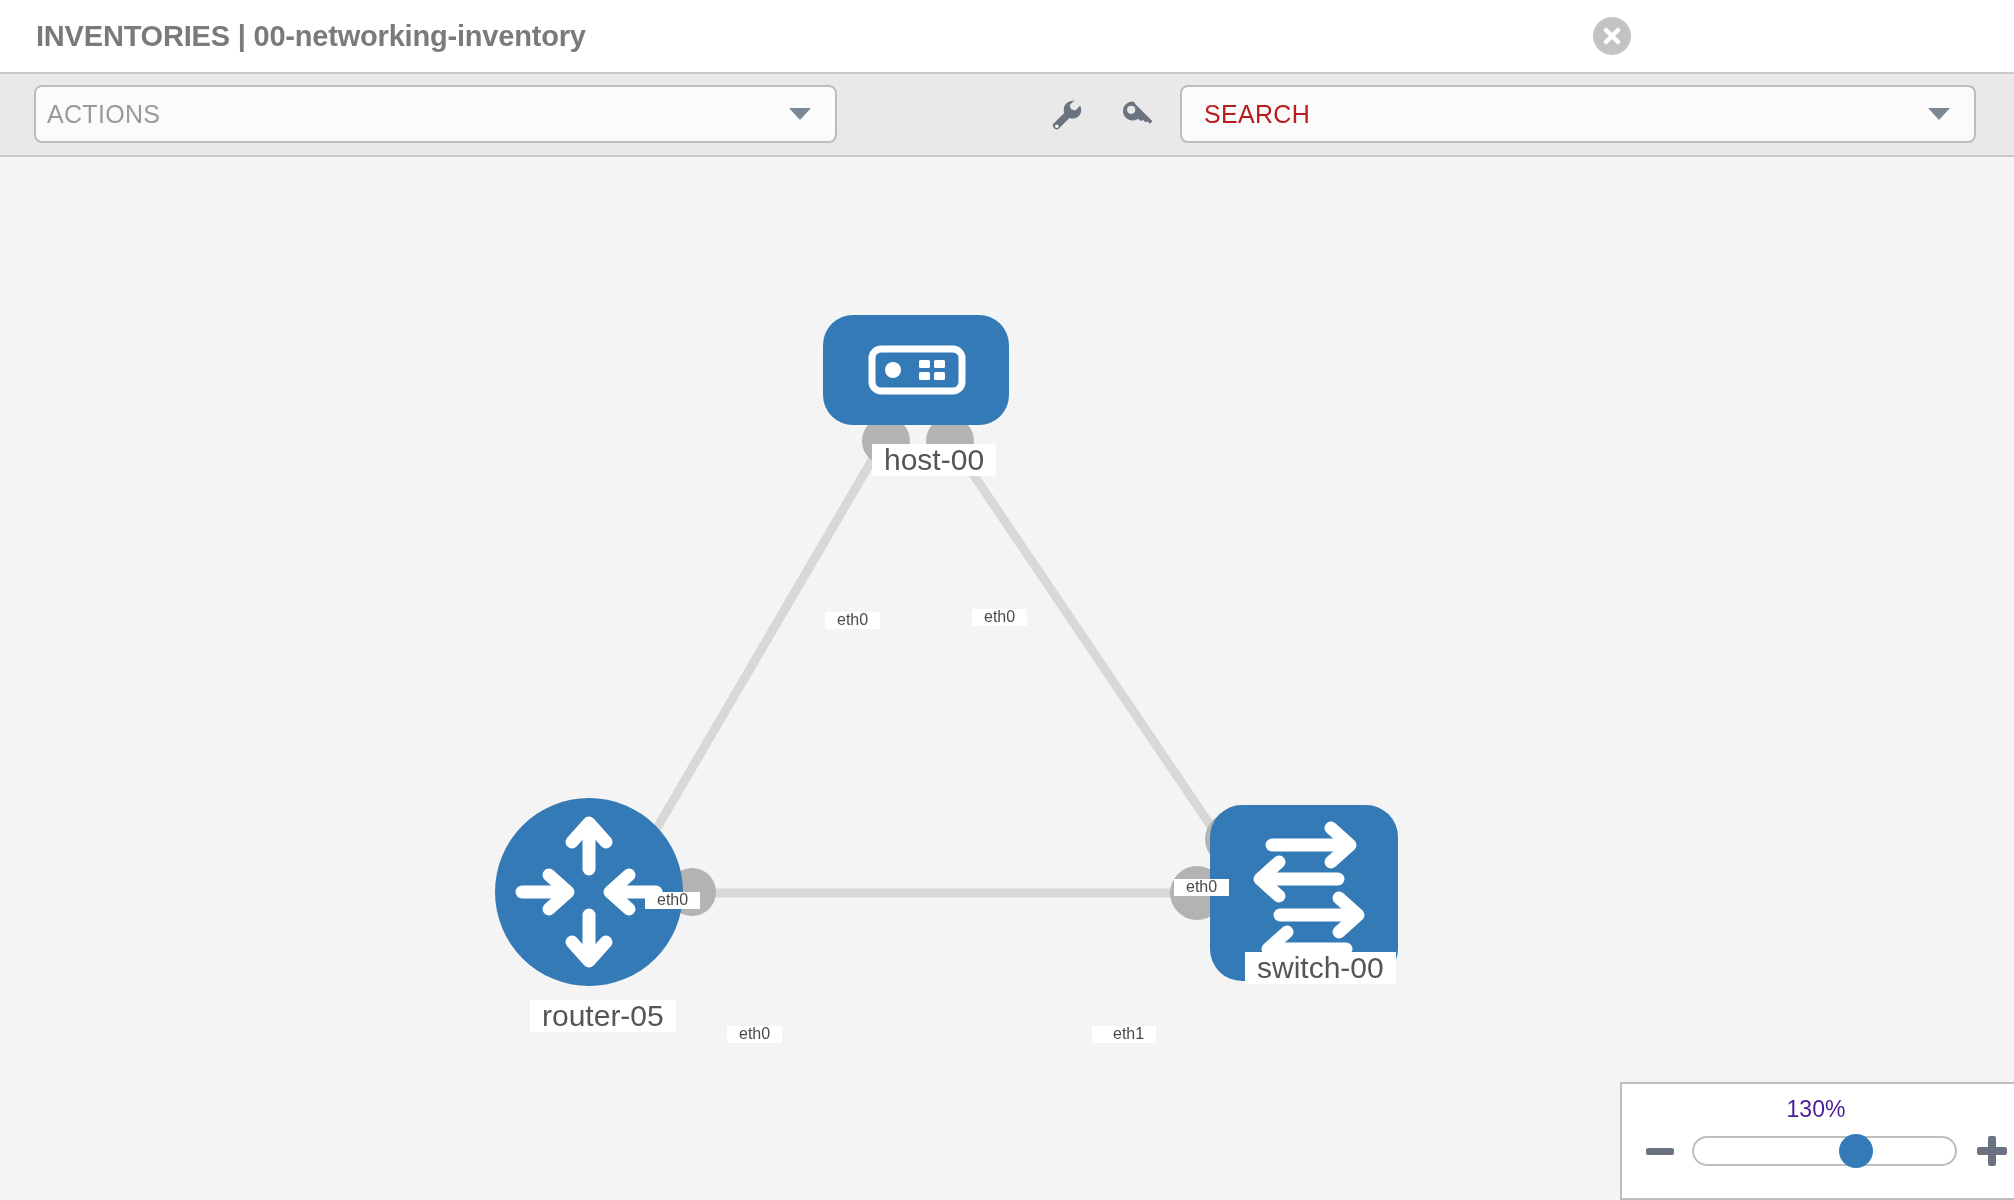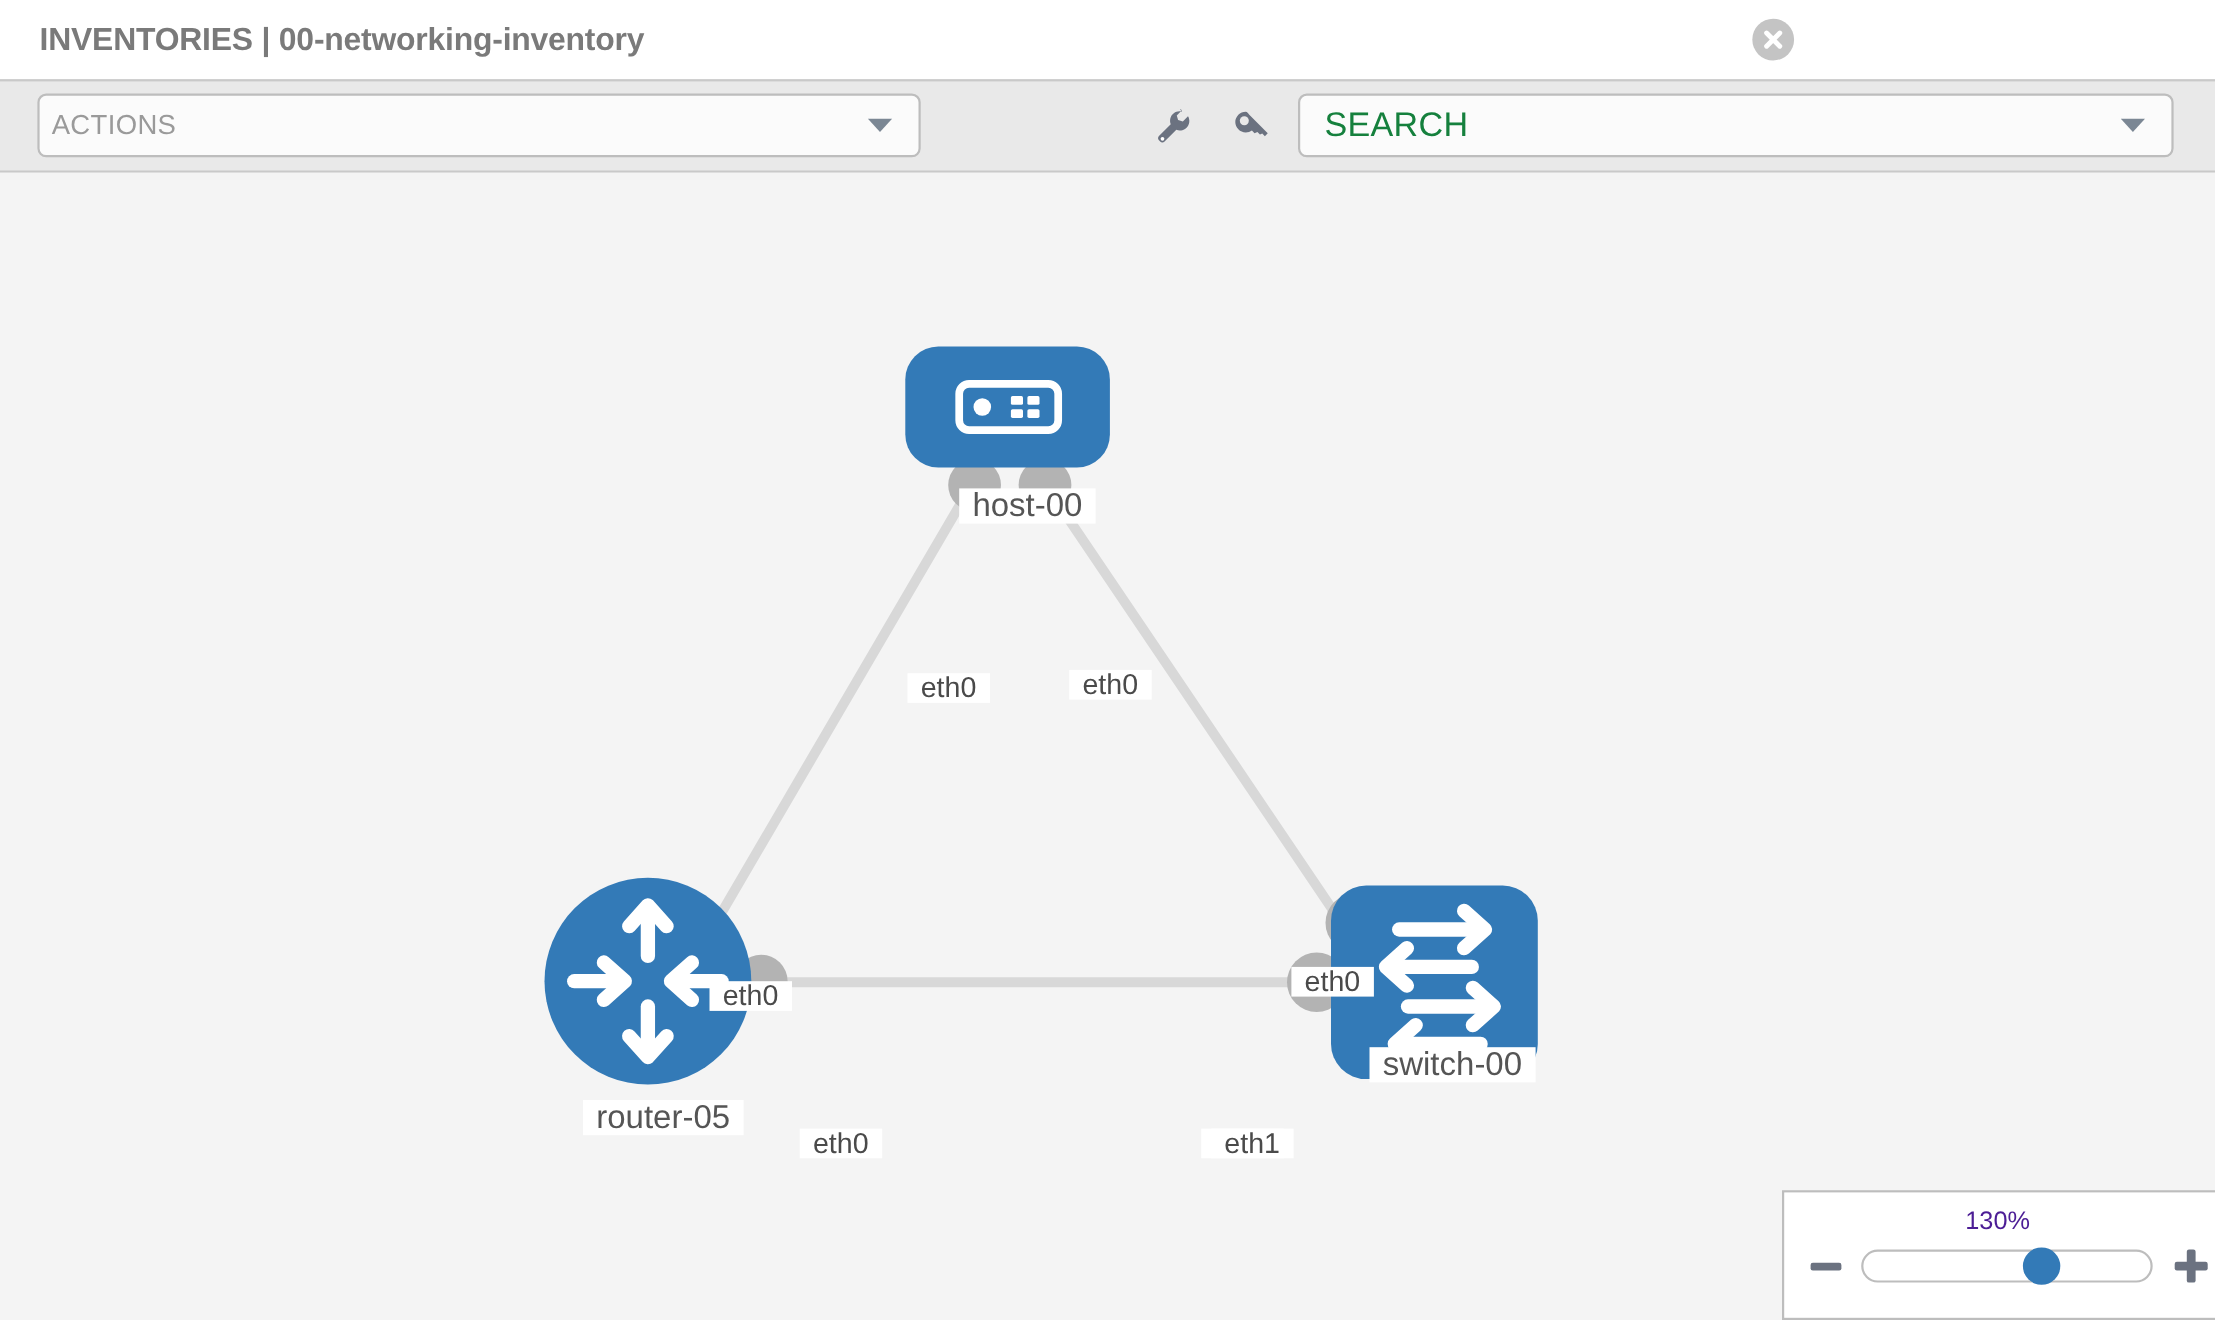--- a/index.html
+++ b/index.html
@@ -69,21 +69,21 @@
   .tool-icon.key    { left: 1113px; }
   .search-box {
     position: absolute; left: 1180px; top: 11px;
     width: 796px; height: 58px;
     background: #fbfbfb;
     border: 2px solid #bdbdbd; border-radius: 8px;
     display: flex; align-items: center;
     cursor: text;
   }
   .search-box .label {
-    margin-left: 22px; font-size: 31px; color: #15803d;
+    margin-left: 22px; font-size: 25px; color: #b91c1c;
     letter-spacing: 0.3px; font-stretch: condensed;
   }
 
   
   .canvas {
     position: absolute; left: 0; top: 157px;
     width: 2014px; height: 1043px;
     background: #f4f4f4;
     overflow: hidden;
   }
@@ -92,21 +92,21 @@
   
   .nlabel {
     position: absolute;
     background: #ffffff;
     color: #555555;
     white-space: nowrap;
     line-height: 1.05;
     padding: 0 12px;
   }
   .nlabel.big  { font-size: 30px; }
-  .nlabel.small{ font-size: 26px; color: #4a4a4a; }
+  .nlabel.small{ font-size: 16px; color: #4a4a4a; }
 
   
   .zoom-panel {
     position: absolute; left: 1620px; top: 1082px;
     width: 420px; height: 118px;
     background: #ffffff;
     border: 2px solid #bdbdbd;
   }
   .zoom-pct {
     position: absolute; left: 0; top: 12px; width: 388px;

